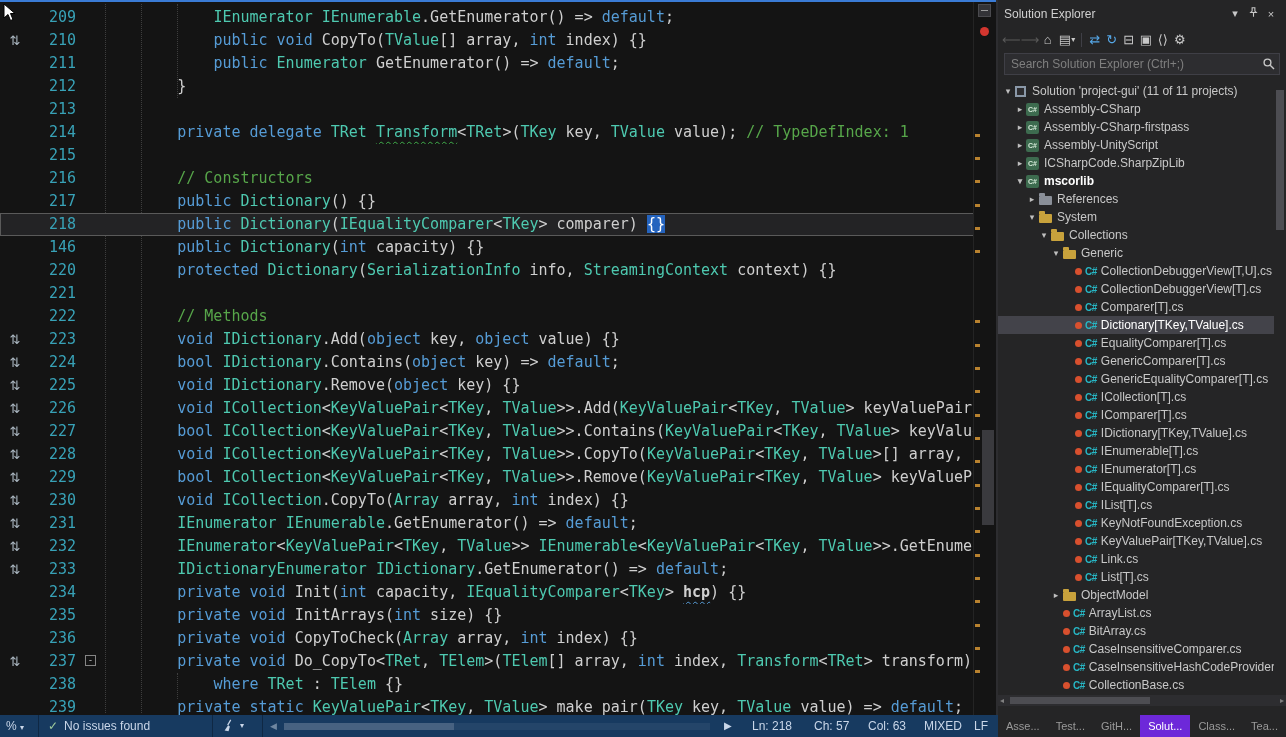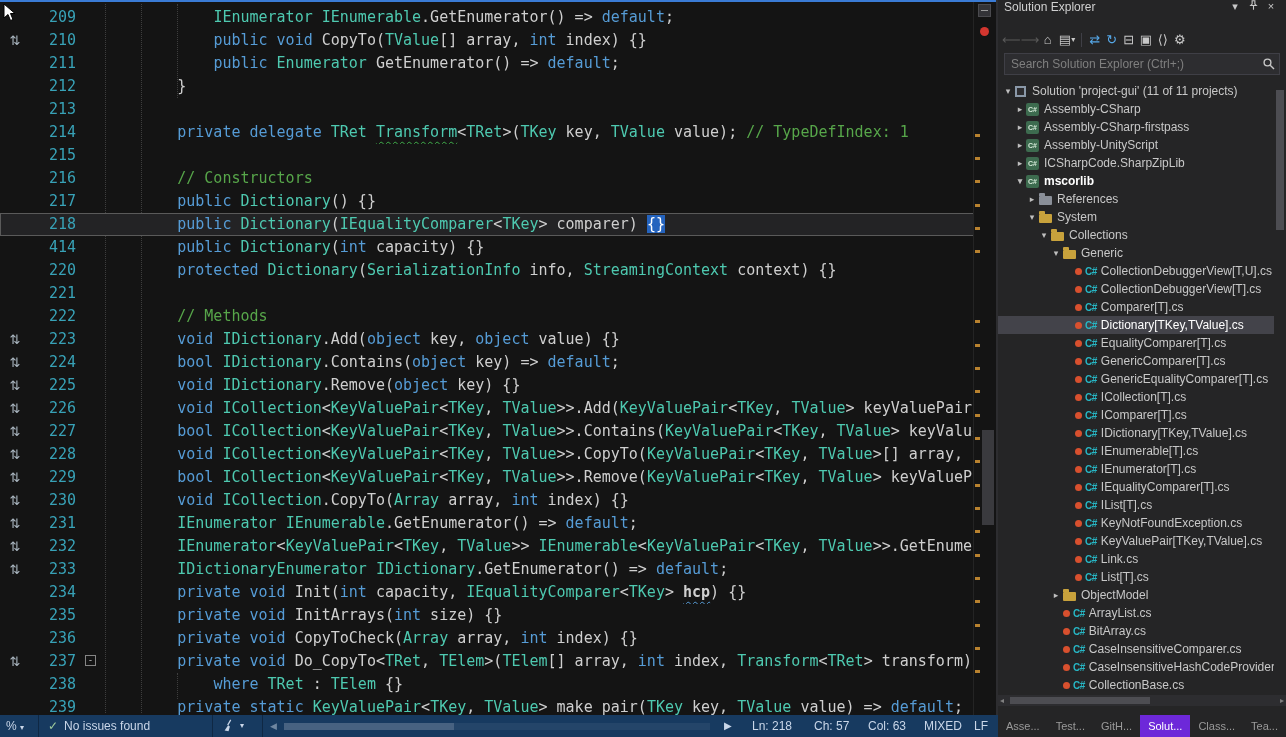--- a/index.html
+++ b/index.html
@@ -33,21 +33,21 @@
   .ruler-tick{position:absolute;left:1px;width:5px;height:3px;background:#b9822f;}
   #vthumb{position:absolute;left:8px;width:12px;top:430px;height:95px;background:#3a3a3e;}
 
   #mouse-cursor{position:absolute;left:3px;top:3px;z-index:50;}
 
   
   #splitter{position:absolute;left:996px;top:0;width:2px;height:715px;background:#2d2d30;}
 
   
   #panel{position:absolute;left:998px;top:0;width:288px;height:715px;background:var(--panel-bg);color:#cccccc;}
-  .panel-header{height:27px;display:flex;align-items:flex-start;padding:0 6px;font-size:12px;}
+  .panel-header{height:27px;display:flex;align-items:center;padding:0 6px;font-size:12px;}
   .ph-title{flex:1;color:#d0d0d0;}
   .ph-icon{width:18px;text-align:center;color:#c8c8c8;font-size:11px;}
   .panel-toolbar{height:25px;display:flex;align-items:center;padding:0 4px;}
   .tb-icon{min-width:17px;text-align:center;font-size:13px;color:#c8c8c8;line-height:25px;}
   .tb-icon.dim{color:#5a5a5a;}
   .tb-icon.accent{color:#56a8e8;}
   .tb-caret{font-size:8px;color:#c8c8c8;margin:0 2px 0 -2px;}
   .tb-sep{width:1px;height:14px;background:#3f3f46;margin:0 4px;}
   .search-row{margin:1px 6px 4px;height:30px;position:relative;}
   #search-input{width:100%;height:22px;box-sizing:border-box;background:#2d2d30;border:1px solid #3f3f46;color:#cccccc;font-size:12px;padding:0 22px 0 6px;font-family:"Liberation Sans",sans-serif;}
@@ -153,21 +153,21 @@
           <span class="ctext"><span class="tok-p">        </span><span class="tok-k">public</span><span class="tok-p"> </span><span class="tok-t">Dictionary</span><span class="tok-p">() {}</span></span>
         </div>
         <div class="code-row current">
           <span class="g"></span>
           <span class="lnum">218</span>
           <span class="ocol"></span>
           <span class="ctext"><span class="tok-p">        </span><span class="tok-k">public</span><span class="tok-p"> </span><span class="tok-t">Dictionary</span><span class="tok-p">(</span><span class="tok-t">IEqualityComparer</span><span class="tok-p">&lt;</span><span class="tok-t">TKey</span><span class="tok-p">&gt; comparer) </span><span class="tok-hl">{}</span></span>
         </div>
         <div class="code-row">
           <span class="g"></span>
-          <span class="lnum">414</span>
+          <span class="lnum">146</span>
           <span class="ocol"></span>
           <span class="ctext"><span class="tok-p">        </span><span class="tok-k">public</span><span class="tok-p"> </span><span class="tok-t">Dictionary</span><span class="tok-p">(</span><span class="tok-k">int</span><span class="tok-p"> capacity) {}</span></span>
         </div>
         <div class="code-row">
           <span class="g"></span>
           <span class="lnum">220</span>
           <span class="ocol"></span>
           <span class="ctext"><span class="tok-p">        </span><span class="tok-k">protected</span><span class="tok-p"> </span><span class="tok-t">Dictionary</span><span class="tok-p">(</span><span class="tok-t">SerializationInfo</span><span class="tok-p"> info, </span><span class="tok-t">StreamingContext</span><span class="tok-p"> context) {}</span></span>
         </div>
         <div class="code-row">

